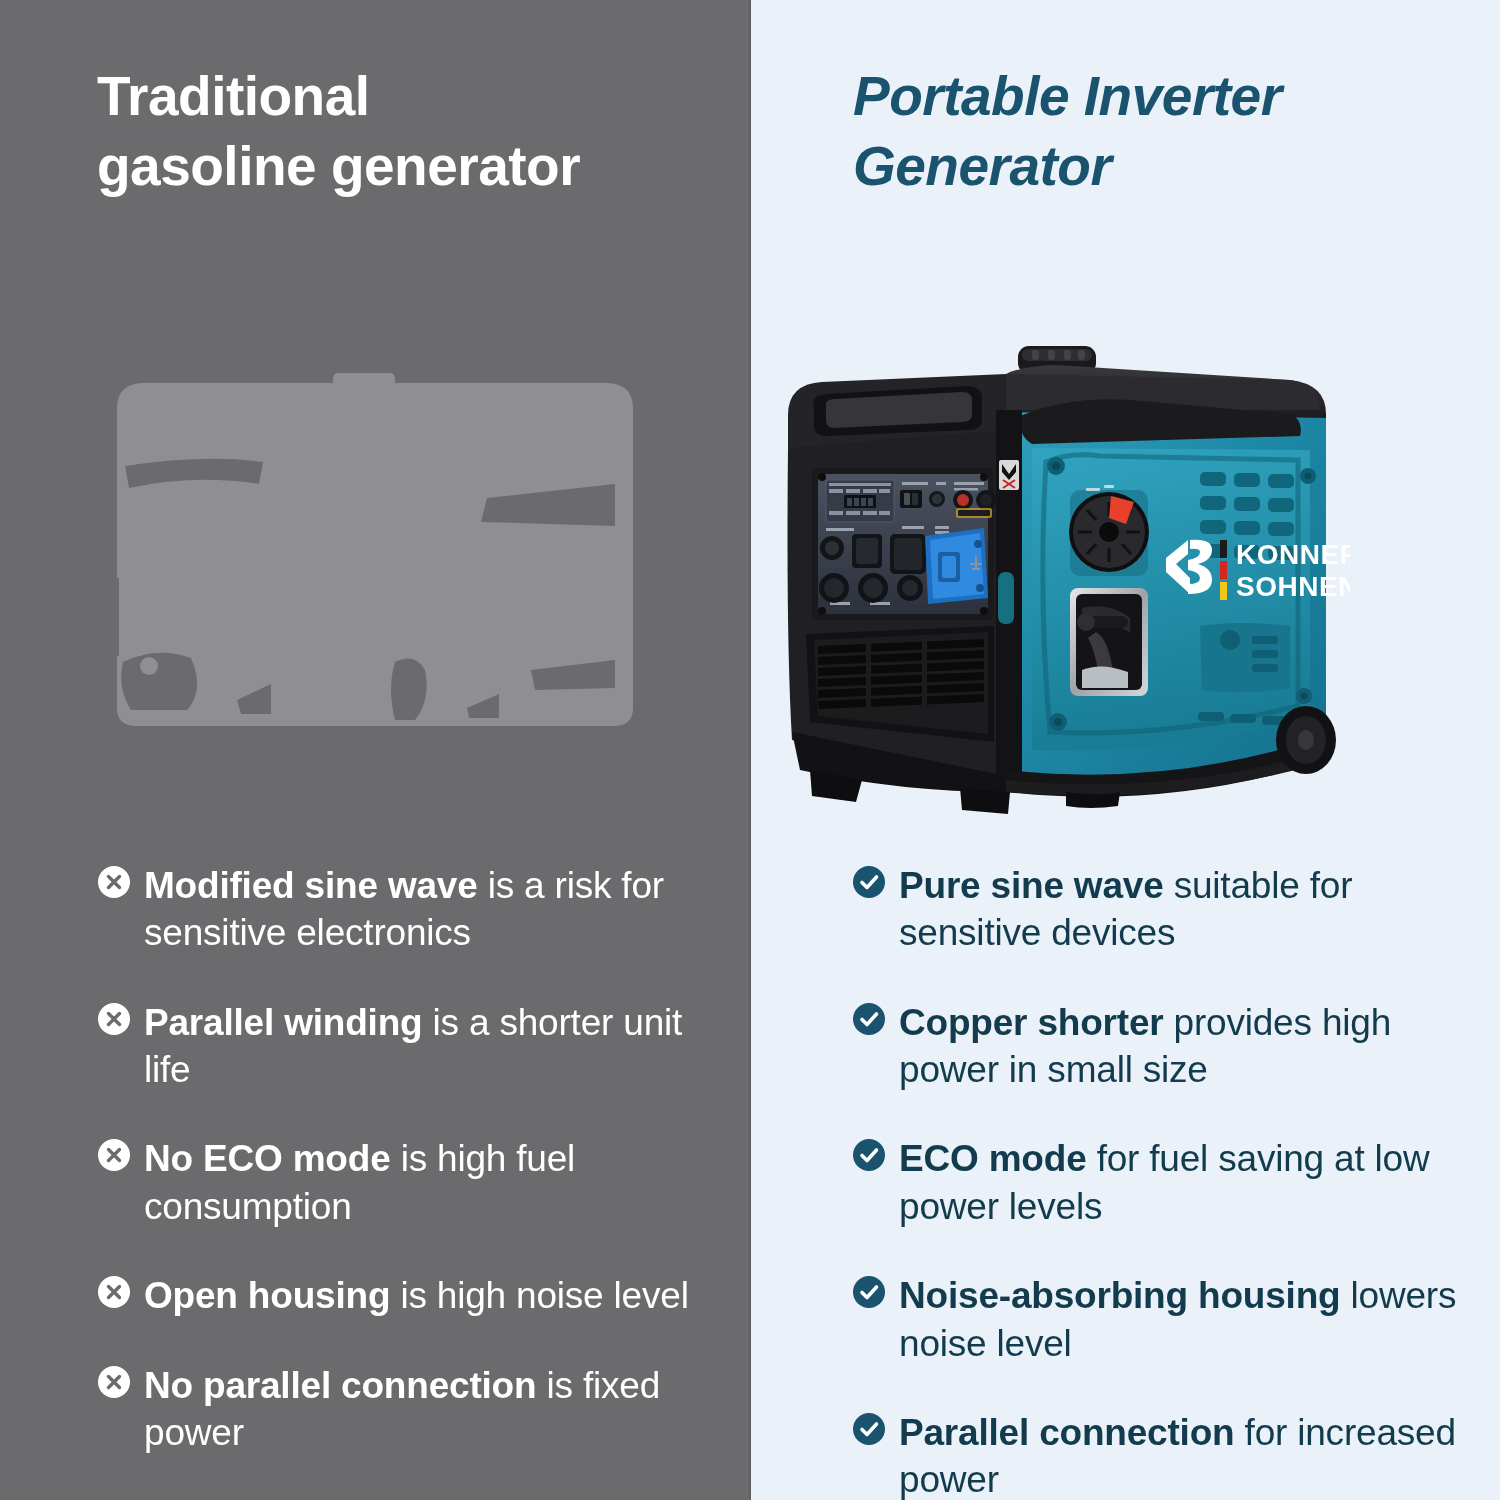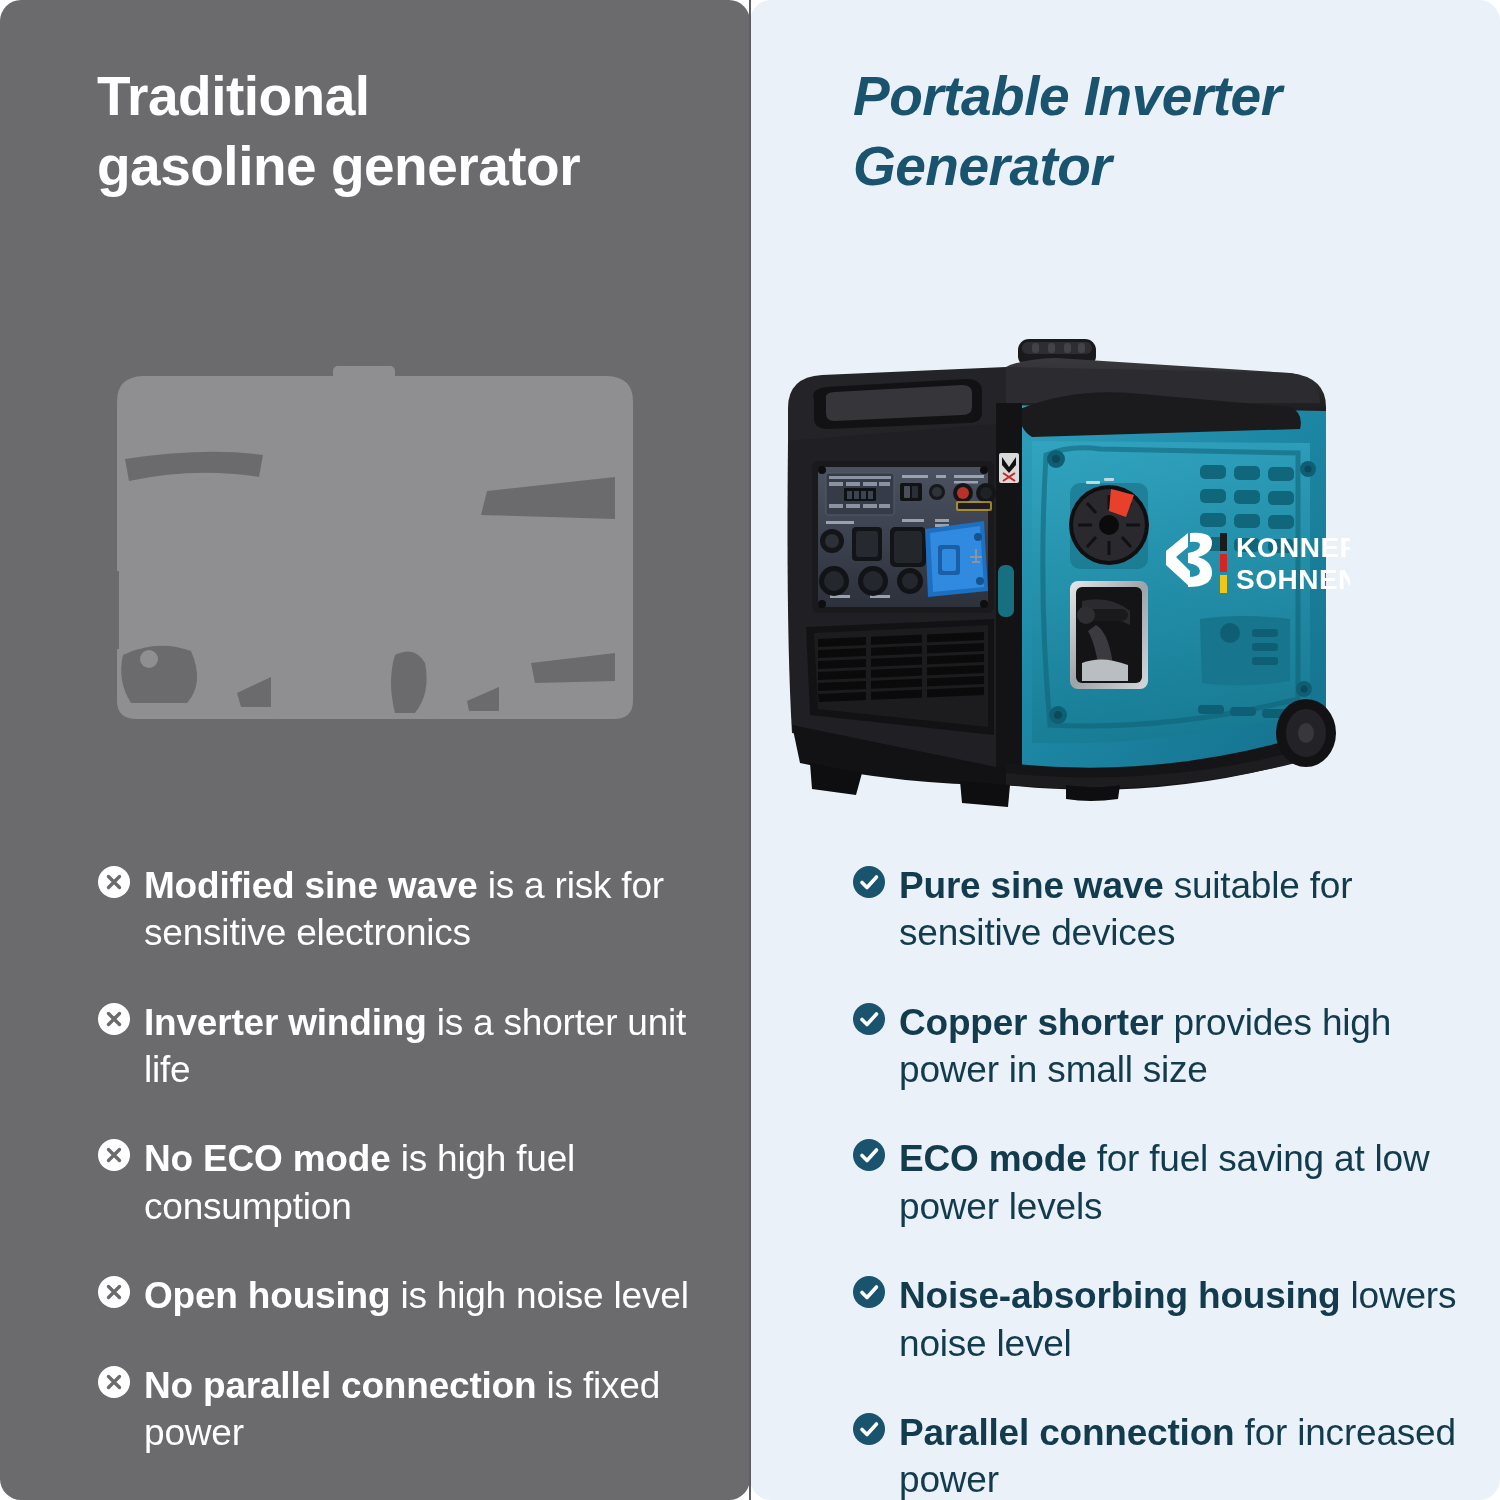--- a/index.html
+++ b/index.html
@@ -20,21 +20,20 @@
     width: 1500px;
     height: 1500px;
     display: flex;
   }
 
   .panel {
     position: relative;
     width: 750px;
     height: 1500px;
     overflow: hidden;
-    border-radius: 21px;
   }
 
   .panel-left  { background: #6b6b6d; }
   .panel-right { background: #eaf1f8; }
 
   
   .panel-title {
     position: absolute;
     top: 62px;
     font-weight: bold;
@@ -52,21 +51,21 @@
     width: 600px;
     color: #19536e;
   }
   
   .panel-right .panel-title { left: 103px; font-style: italic; }
 
   
   .product-stage {
     position: absolute;
     left: 0;
-    top: 323px;
+    top: 330px;
     width: 750px;
     height: 500px;
   }
 
   
   .ghost-wrap {
     position: absolute;
     left: 95px;
     top: 40px;
     width: 560px;
@@ -185,21 +184,21 @@
           </span>
           <span class="bullet-text"><b>Modified sine wave</b><span class="reg"> is a risk for sensitive electronics</span></span>
         </li>
         <li class="bullet">
           <span class="bullet-icon">
             <svg viewBox="0 0 34 34" xmlns="http://www.w3.org/2000/svg">
               <circle cx="17" cy="17" r="16" fill="#ffffff"></circle>
               <path d="M11.5 11.5 L22.5 22.5 M22.5 11.5 L11.5 22.5" stroke="#6b6b6d" stroke-width="3.4" stroke-linecap="round"></path>
             </svg>
           </span>
-          <span class="bullet-text"><b>Inverter winding</b><span class="reg"> is a shorter unit life</span></span>
+          <span class="bullet-text"><b>Parallel winding</b><span class="reg"> is a shorter unit life</span></span>
         </li>
         <li class="bullet">
           <span class="bullet-icon">
             <svg viewBox="0 0 34 34" xmlns="http://www.w3.org/2000/svg">
               <circle cx="17" cy="17" r="16" fill="#ffffff"></circle>
               <path d="M11.5 11.5 L22.5 22.5 M22.5 11.5 L11.5 22.5" stroke="#6b6b6d" stroke-width="3.4" stroke-linecap="round"></path>
             </svg>
           </span>
           <span class="bullet-text"><b>No ECO mode</b><span class="reg"> is high fuel consumption</span></span>
         </li>

